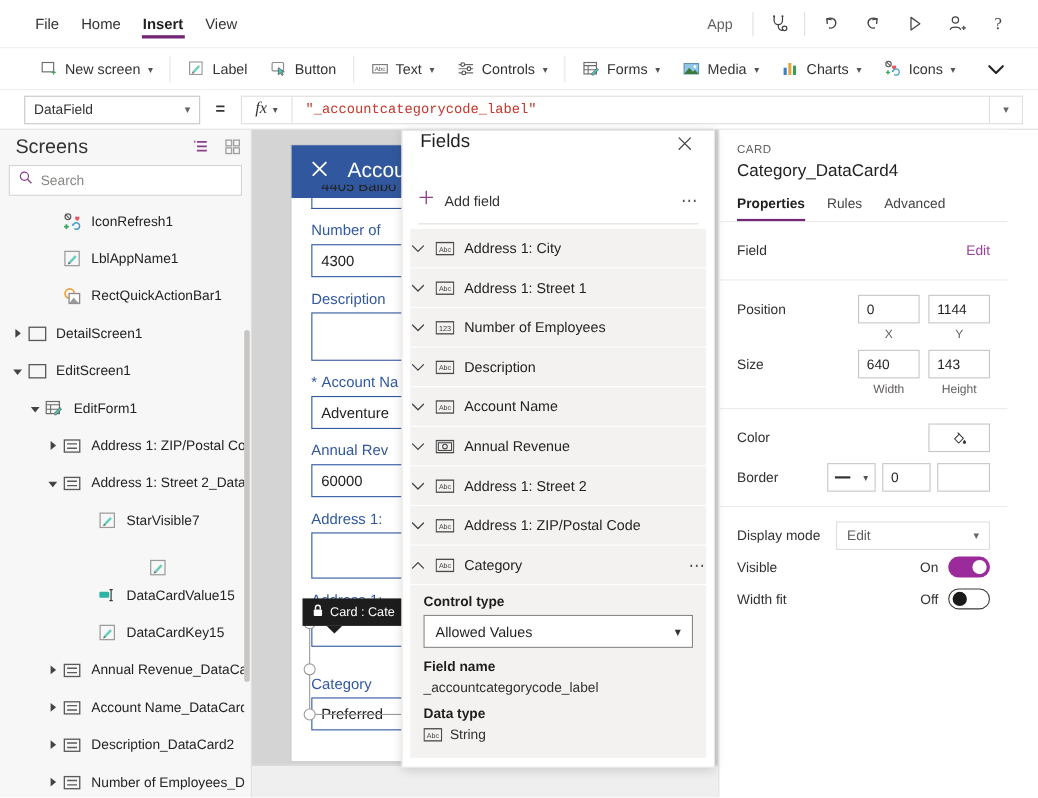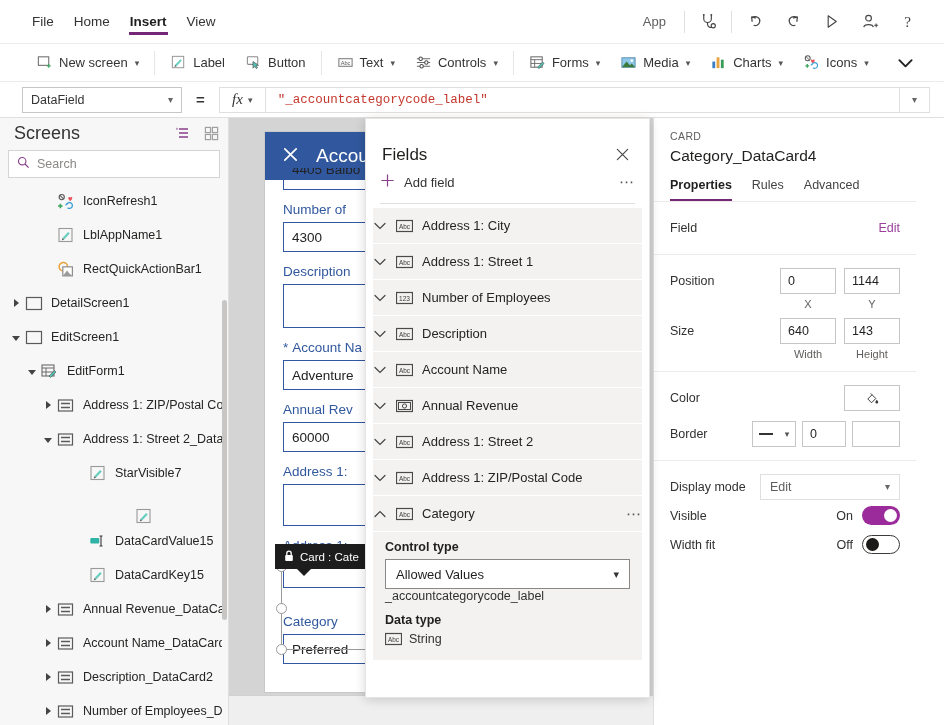--- a/index.html
+++ b/index.html
@@ -194,21 +194,21 @@
   }
 
   
   .fieldspanel {
     position: absolute; left: 365px; top: 118px; width: 285px; height: 580px;
     background: #ffffff; border: 1px solid #e6e4e2;
     box-shadow: 0 2px 10px rgba(0,0,0,0.16);
     z-index: 20; overflow: hidden;
   }
   .fp-head {
-    height: 46px; display: flex; align-items: flex-end; padding: 0 16px;
+    height: 46px; display: flex; align-items: flex-start; padding: 0 16px;
   }
   .fp-title { font-size: 17px; color: #201f1e; }
   .fp-close { margin-left: auto; cursor: pointer; width: 22px; height: 22px;
     display: flex; align-items: center; justify-content: center; color: #444; }
   .fp-add {
     height: 34px; display: flex; align-items: center; padding: 0 14px;
     gap: 9px; cursor: pointer;
   }
   .fp-add-label { font-size: 13px; color: #333; }
   .fp-ellipsis { margin-left: auto; color: #555; font-size: 15px; letter-spacing: 1px; cursor: pointer; }
@@ -908,20 +908,21 @@
           <span>Category</span>
           <span class="fp-ellipsis">⋯</span>
         </div>
         <div class="fp-expanded">
           <div class="fp-exp-body">
             <div class="fp-sublabel first">Control type</div>
             <div class="fp-dd">
               <span>Allowed Values</span>
               <span class="caret">▾</span>
             </div>
+            <div class="fp-sublabel">Field name</div>
             <div class="fp-value">_accountcategorycode_label</div>
             <div class="fp-sublabel">Data type</div>
             <div class="fp-value fp-dt">
               <span class="fp-typeicon" id="dt-icon">
                 <svg width="17" height="14" viewBox="0 0 17 14">
                   <rect x="0.5" y="1.5" width="16" height="11" stroke="#4a4a4a" stroke-width="1.2" fill="none"></rect>
                   <text x="8.5" y="9.8" font-size="6.4" fill="#3a3a3a" text-anchor="middle" font-family="Liberation Sans, sans-serif">Abc</text>
                 </svg>
               </span>
               <span>String</span>

